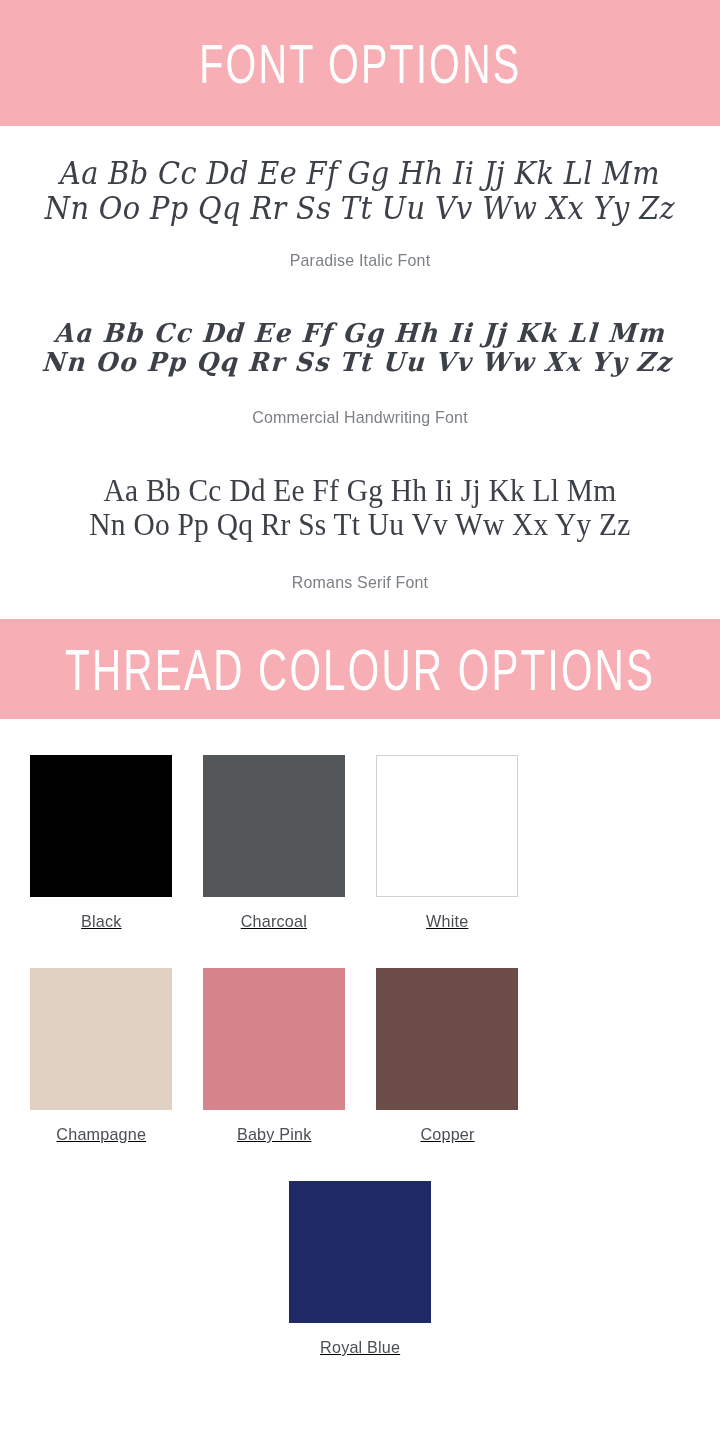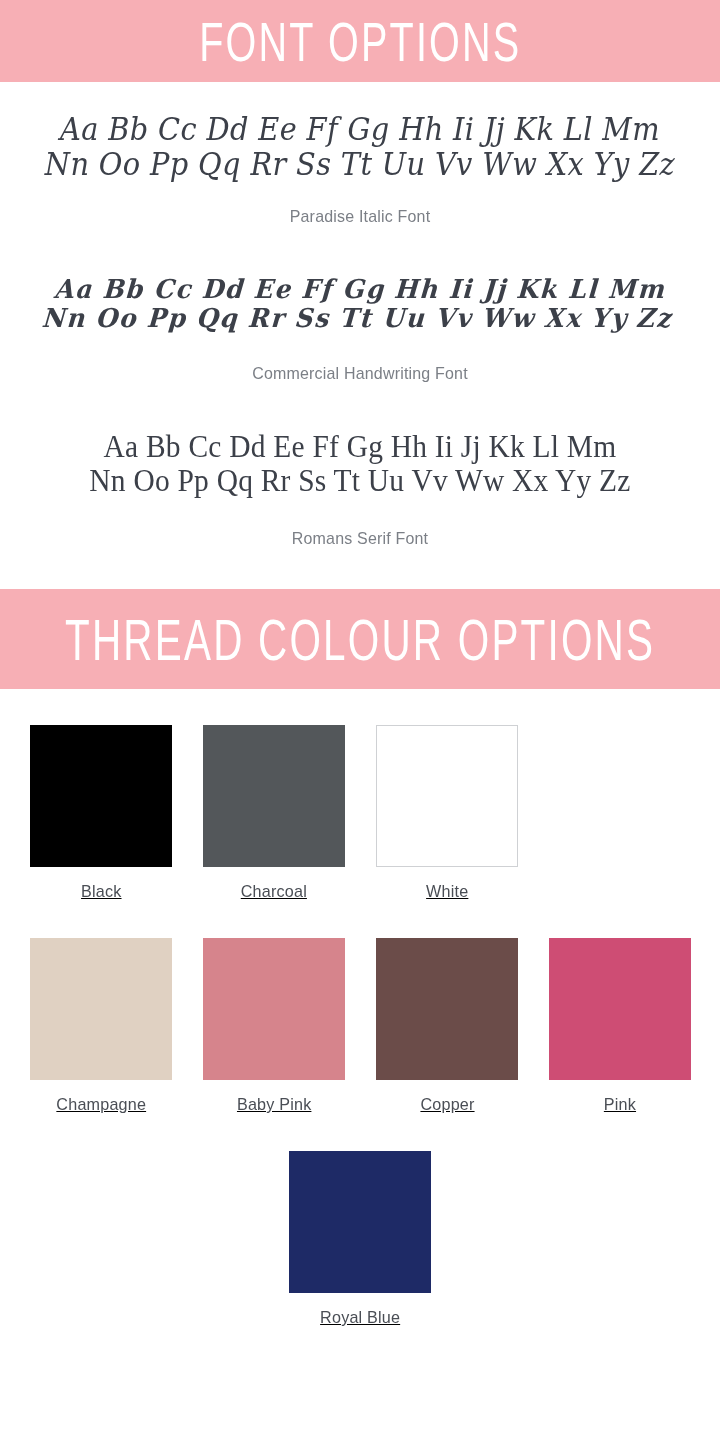--- a/index.html
+++ b/index.html
@@ -31,28 +31,28 @@
     font-family: "Liberation Sans", sans-serif;
     font-weight: 300;
     text-transform: uppercase;
     letter-spacing: 0.055em;
     line-height: 1;
     white-space: nowrap;
     transform: scaleX(0.86) scaleY(1.22);
     transform-origin: center center;
   }
   #banner-fonts {
-    height: 82px;
+    height: 126px;
   }
   #banner-fonts .banner-title {
     font-size: 46px;
   }
   #banner-threads {
     height: 100px;
-    margin-top: 14px;
+    margin-top: 0;
   }
   #banner-threads .banner-title {
     font-size: 47px;
   }
 
   
   .fonts-section {
     padding: 0;
   }
   .font-sample {
@@ -211,24 +211,20 @@
       <div class="swatch-label">Champagne</div>
     </div>
     <div class="swatch-cell">
       <div class="swatch-chip" style="background: rgb(214, 132, 140);"></div>
       <div class="swatch-label">Baby Pink</div>
     </div>
     <div class="swatch-cell">
       <div class="swatch-chip" style="background: rgb(107, 76, 73);"></div>
       <div class="swatch-label">Copper</div>
     </div>
-    <div class="swatch-cell">
-      <div class="swatch-chip" style="background: rgb(206, 77, 116);"></div>
-      <div class="swatch-label">Pink</div>
-    </div>
   </div>
 
   <div class="swatch-row centered">
     <div class="swatch-cell">
       <div class="swatch-chip" style="background: rgb(30, 42, 102);"></div>
       <div class="swatch-label">Royal Blue</div>
     </div>
   </div>
 
 </div>

